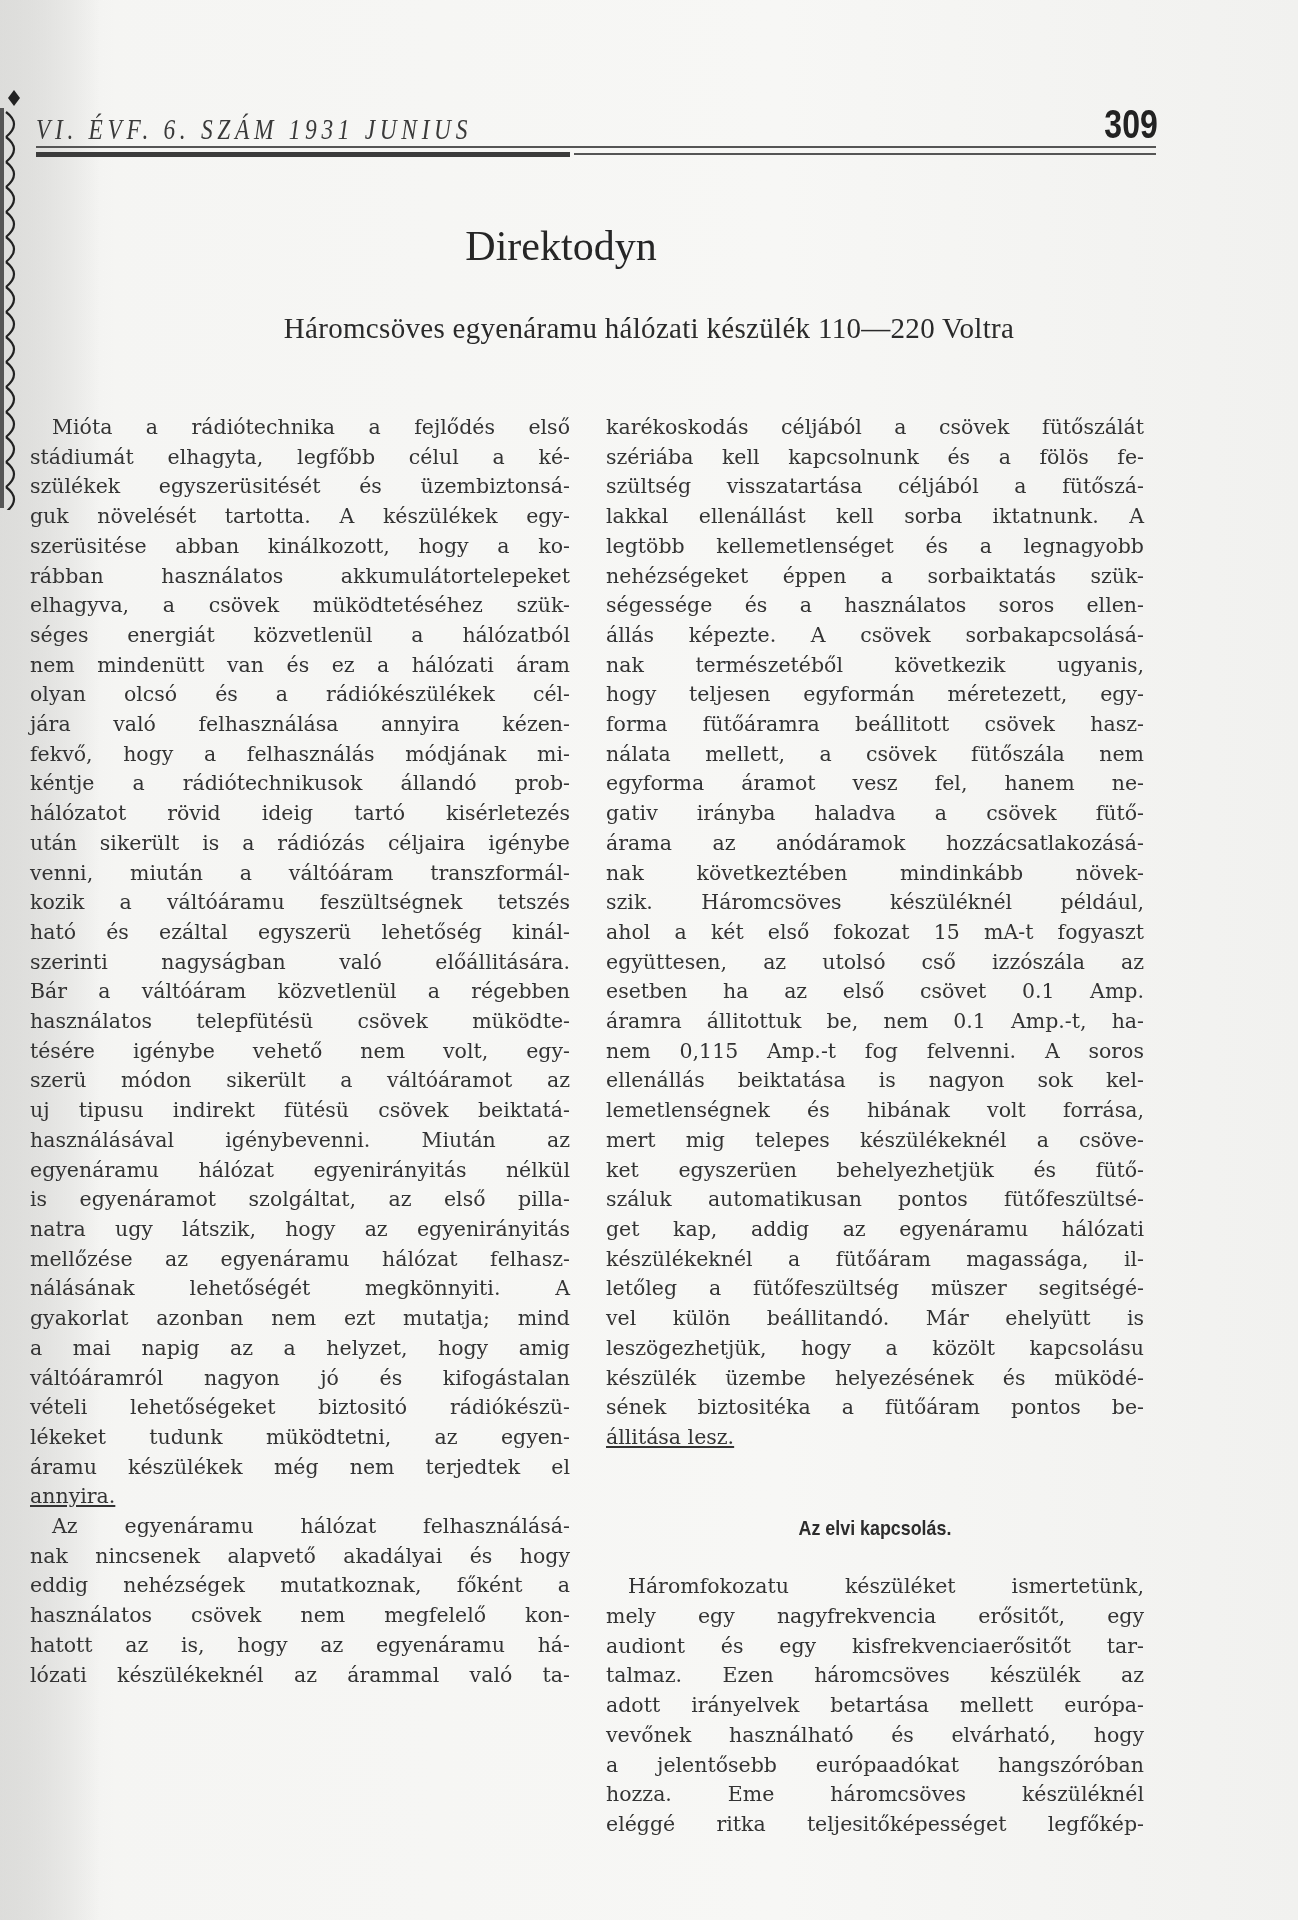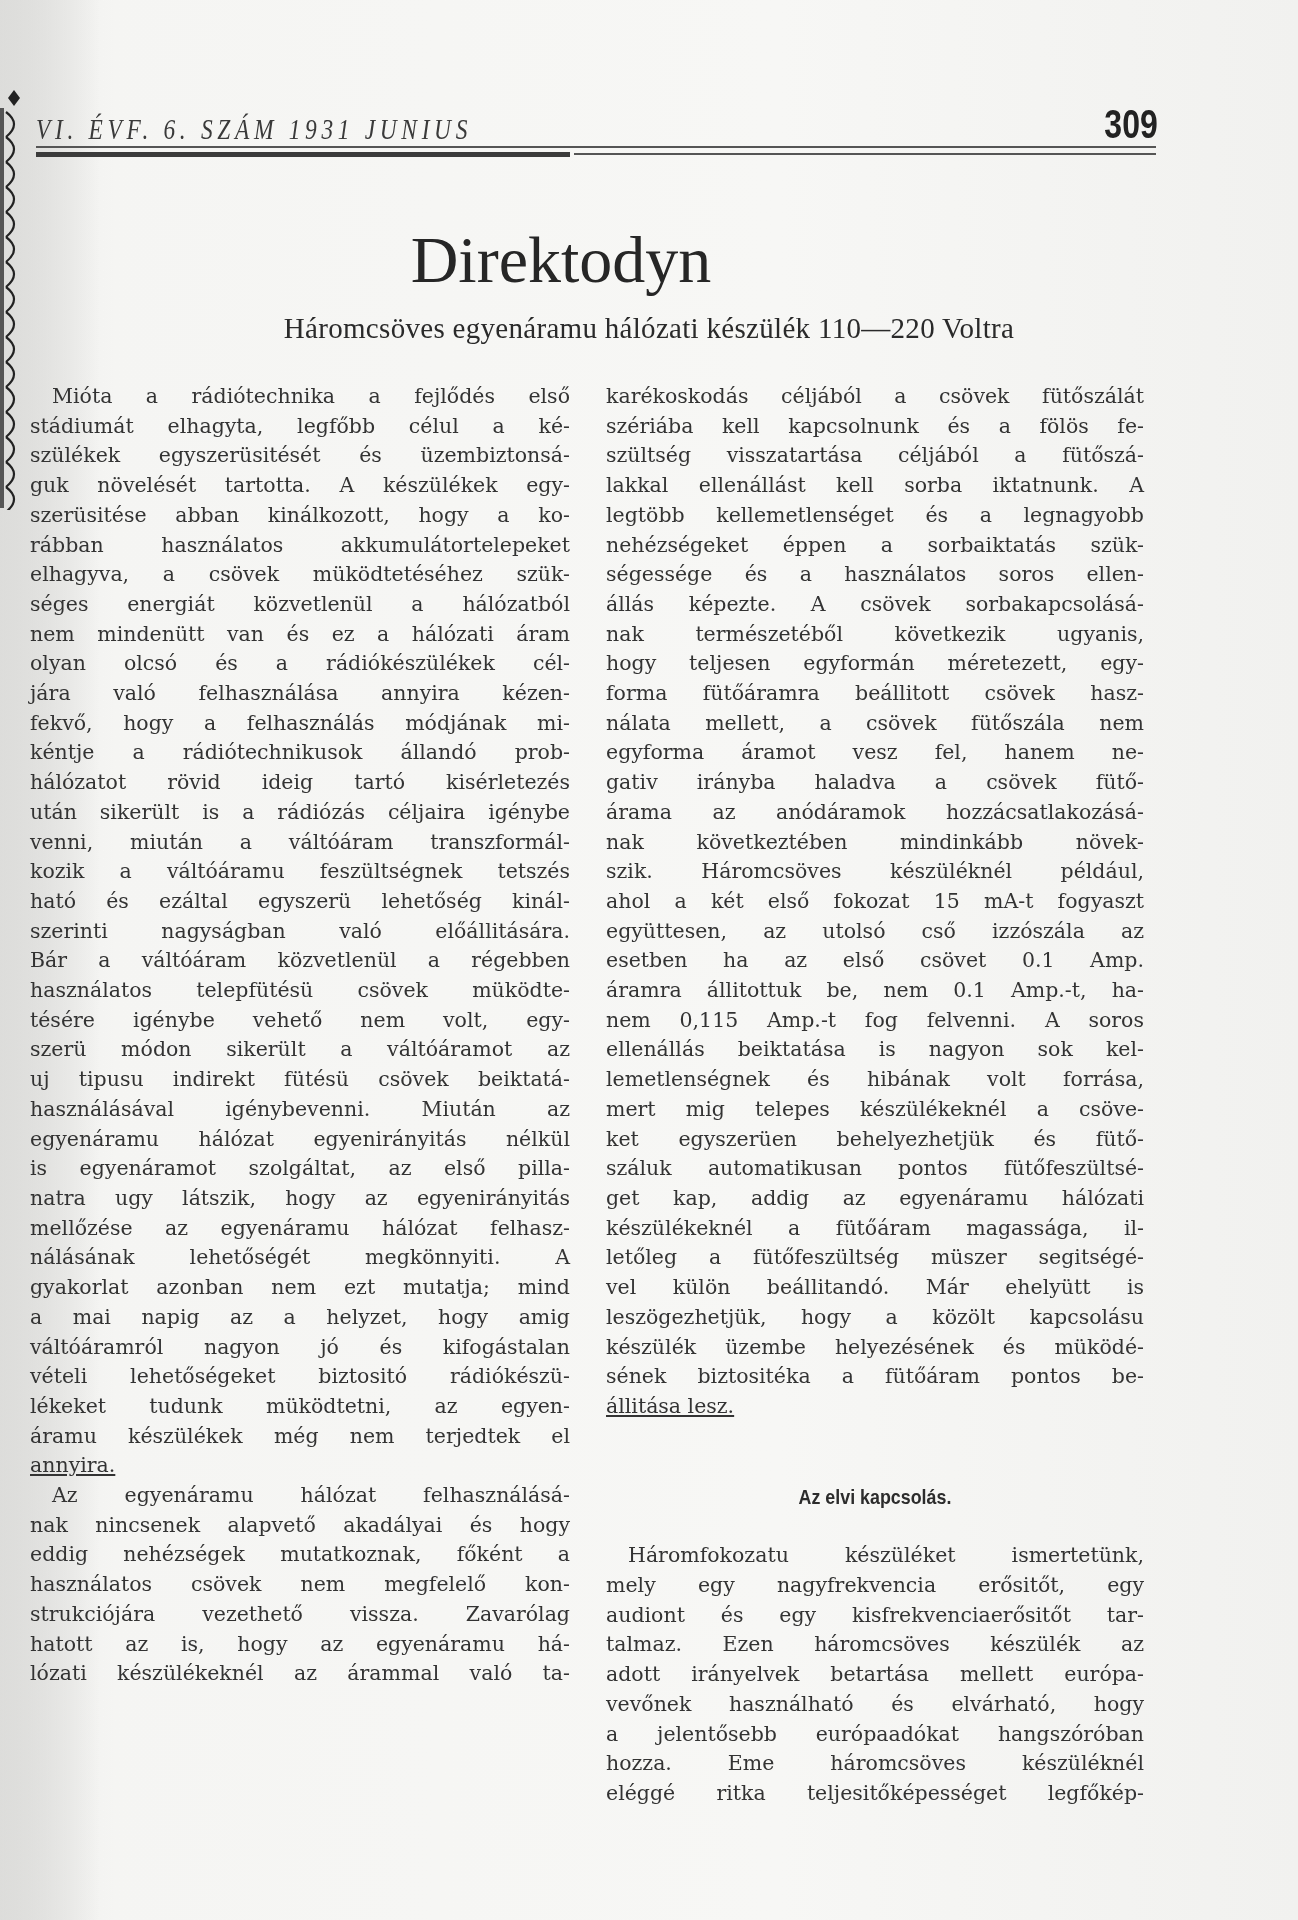--- a/index.html
+++ b/index.html
@@ -35,28 +35,28 @@
     position: absolute; left: 36px; top: 152px; width: 534px; height: 5px; background: #3b3b3b;
   }
   .rule-thin {
     position: absolute; left: 36px; top: 146px; width: 1120px; height: 2px; background: #555;
   }
   .rule-thin2 {
     position: absolute; left: 574px; top: 153px; width: 582px; height: 2px; background: #555;
   }
   .title {
     position: absolute; left: 0; width: 1122px; top: 222px; text-align: center;
-    font-family: "Liberation Serif", serif; font-size: 66px; color: #262626;
+    font-family: "Liberation Serif", serif; font-size: 42px; color: #262626;
   }
   .subtitle {
     position: absolute; left: 0; width: 1298px; top: 312px; text-align: center;
     font-family: "Liberation Serif", serif; font-size: 29px; color: #2a2a2a; letter-spacing: 0.3px;
   }
   .col {
-    position: absolute; top: 382px;
+    position: absolute; top: 413px;
     font-family: "DejaVu Serif", serif; font-size: 20.5px; line-height: 29.7px;
     color: #333;
   }
   .col.left { left: 30px; width: 540px; }
   .col.right { left: 606px; width: 538px; }
   .line { display: block; white-space: nowrap; text-align-last: justify; text-align: justify; }
   .line.last { text-align-last: left; text-decoration: underline; }
   .indent { padding-left: 22px; }
   .section-head {
     text-align: center; font-family: "Liberation Sans", sans-serif; font-weight: bold;
@@ -141,21 +141,20 @@
       <span class="line">a mai napig az a helyzet, hogy amig</span>
       <span class="line">váltóáramról nagyon jó és kifogástalan</span>
       <span class="line">vételi lehetőségeket biztositó rádiókészü-</span>
       <span class="line">lékeket tudunk müködtetni, az egyen-</span>
       <span class="line">áramu készülékek még nem terjedtek el</span>
       <span class="line last">annyira.</span>
       <span class="line indent">Az egyenáramu hálózat felhasználásá-</span>
       <span class="line">nak nincsenek alapvető akadályai és hogy</span>
       <span class="line">eddig nehézségek mutatkoznak, főként a</span>
       <span class="line">használatos csövek nem megfelelő kon-</span>
-      <span class="line">strukciójára vezethető vissza. Zavarólag</span>
       <span class="line">hatott az is, hogy az egyenáramu há-</span>
       <span class="line">lózati készülékeknél az árammal való ta-</span>
     </div>
 
   <div class="col right">
     <div id="rightCol1">
         <span class="line">karékoskodás céljából a csövek fütőszálát</span>
         <span class="line">szériába kell kapcsolnunk és a fölös fe-</span>
         <span class="line">szültség visszatartása céljából a fütőszá-</span>
         <span class="line">lakkal ellenállást kell sorba iktatnunk. A</span>

